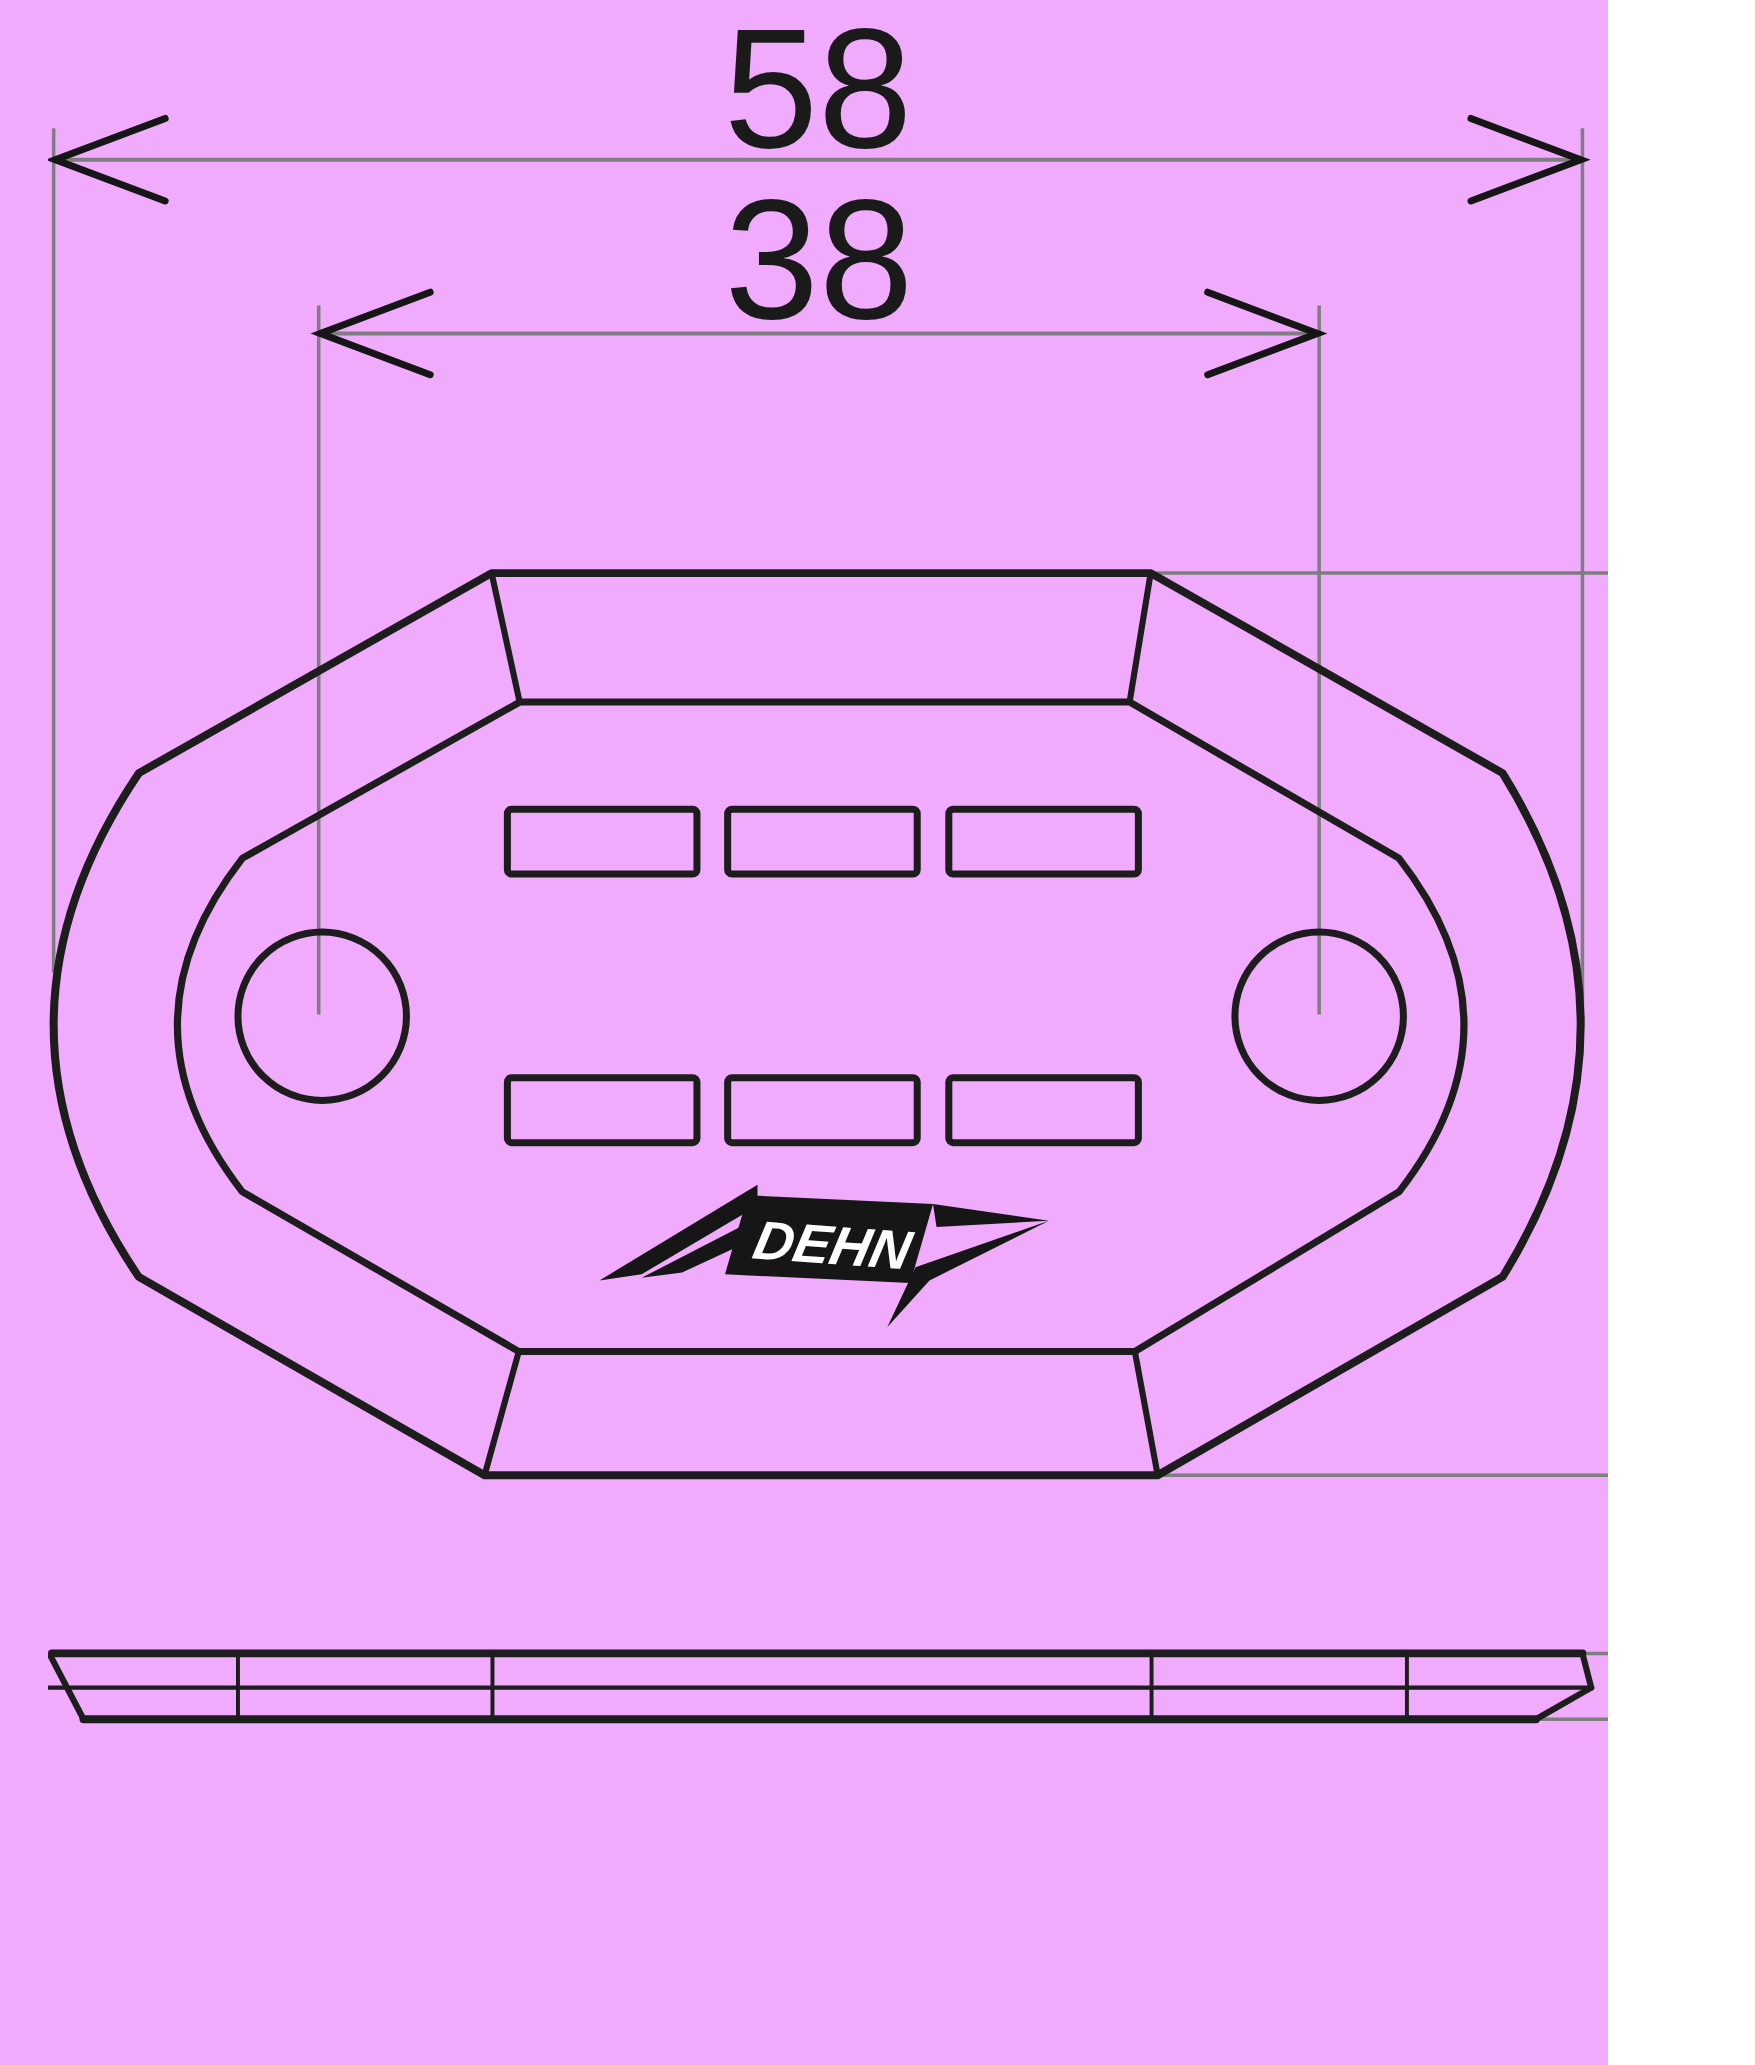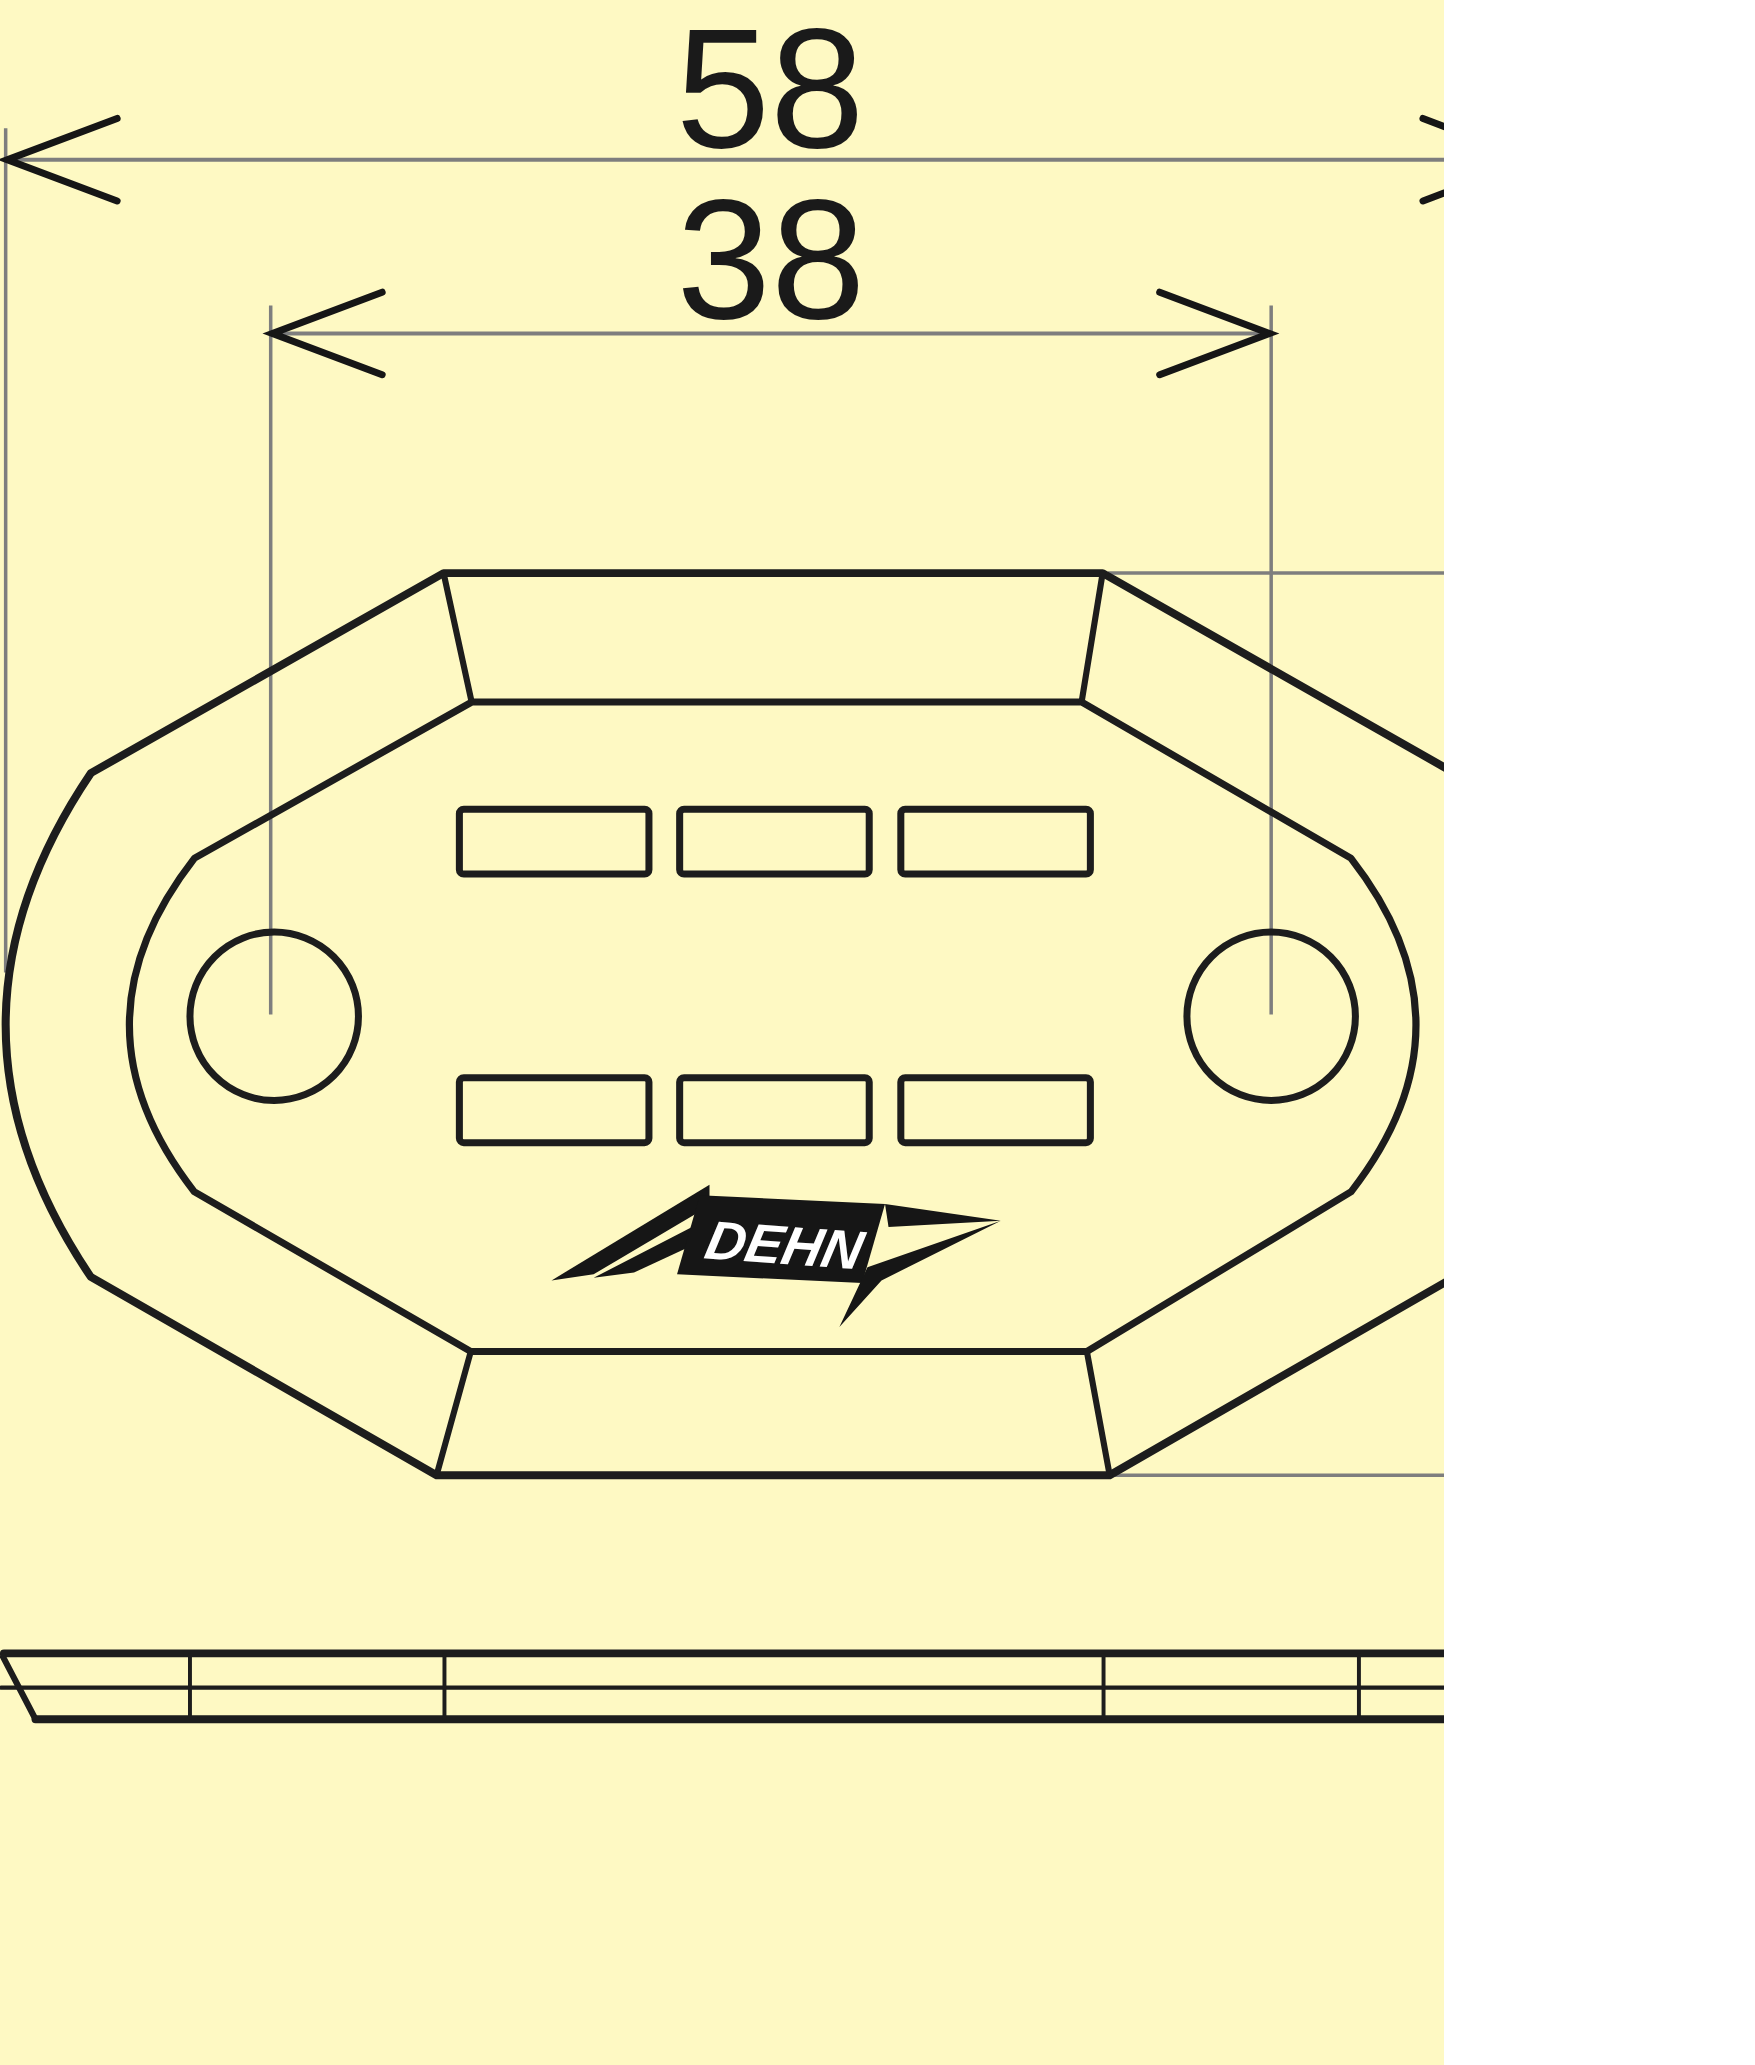--- a/index.html
+++ b/index.html
@@ -1,17 +1,17 @@
 <!DOCTYPE html>
 <html style="font-size:14px"><head>
 <meta charset="utf-8">
 <style>
   html,body{margin:0;padding:0;background:#ffffff;}
-  .page{position:relative;width:1444px;height:2065px;background:#fef9c3;overflow:hidden;
-        font-family:"Liberation Sans", sans-serif;}
+  .page{position:relative;width:1560px;height:2065px;background:#f0abfc;overflow:hidden;
+        font-family:"Liberation Sans", sans-serif;padding-left:48px;}
   svg{display:block}
   .outline{fill:none;stroke:#1d1d1d;stroke-width:9;stroke-linejoin:round;}
   .outline-inner{fill:none;stroke:#1d1d1d;stroke-width:8;stroke-linejoin:round;}
   .connector{stroke:#1d1d1d;stroke-width:7;fill:none;stroke-linecap:round;}
   .hole{fill:none;stroke:#1d1d1d;stroke-width:8;}
   .slot{fill:none;stroke:#1d1d1d;stroke-width:8;}
   .extline{stroke:#7e7e7e;stroke-width:4;fill:none;}
   .dimline{stroke:#7e7e7e;stroke-width:4.5;fill:none;}
   .arrow{stroke:#161616;stroke-width:8;fill:none;stroke-linecap:round;stroke-linejoin:miter;}
   .dimtext{fill:#1a1a1a;font-family:"Liberation Sans", sans-serif;font-weight:400;}

